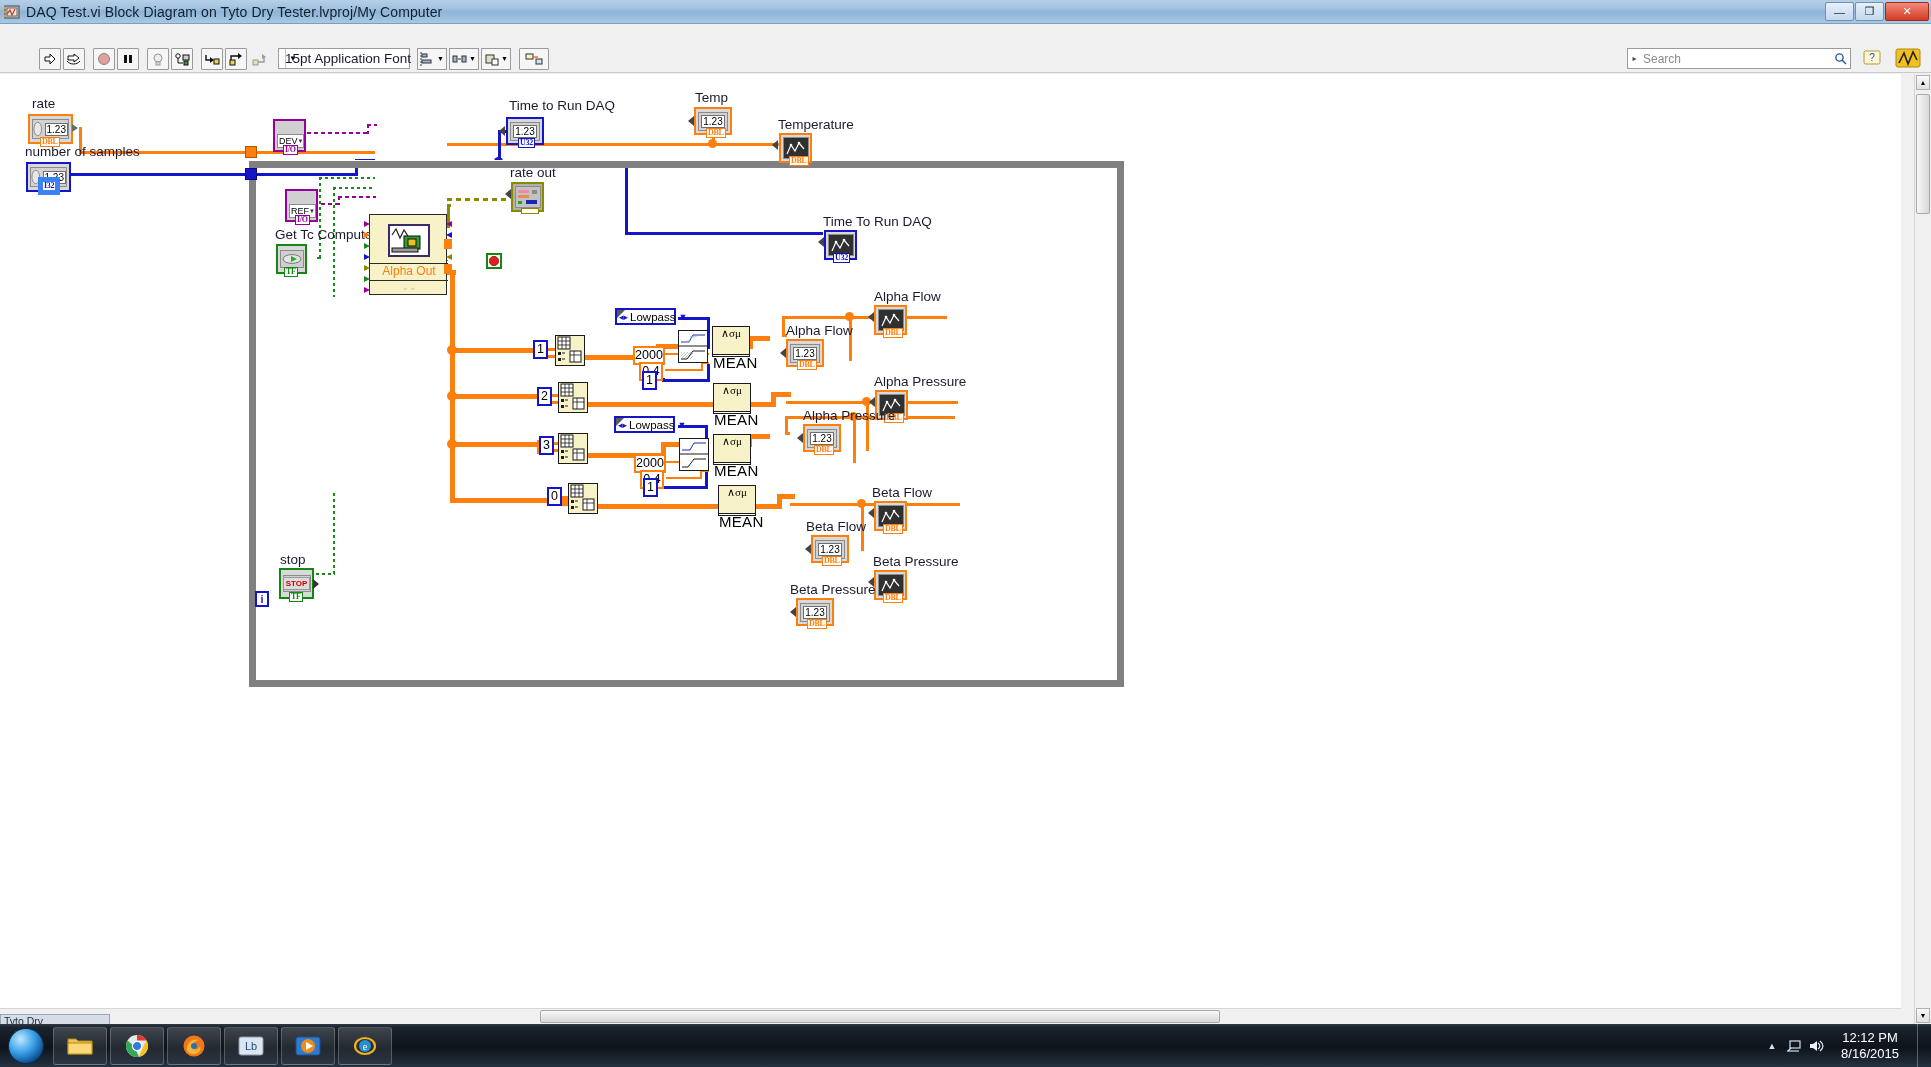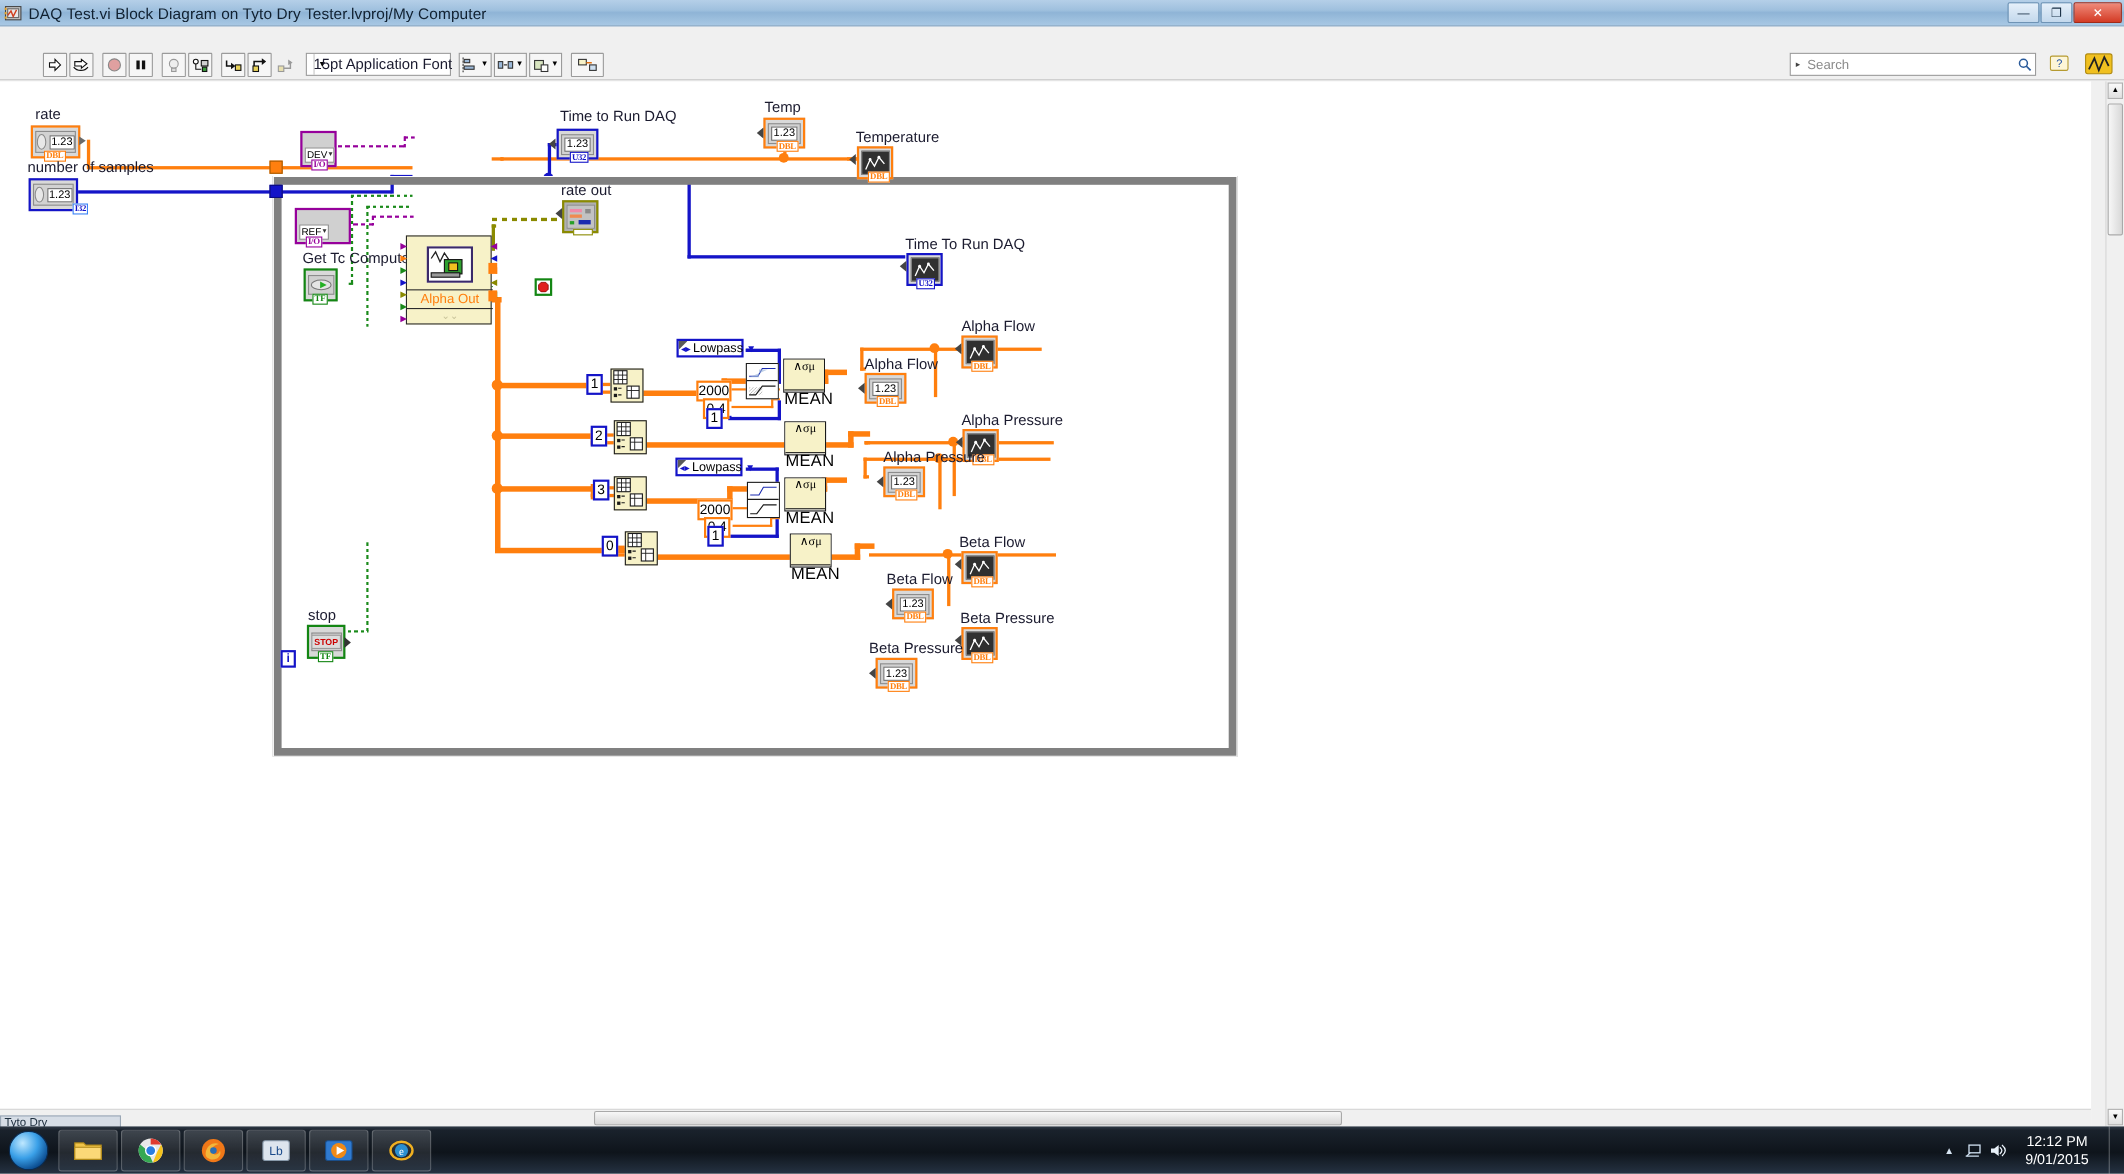--- a/index.html
+++ b/index.html
@@ -591,32 +591,32 @@
     <div class="arrowhead right" style="left:72px; top:50px; border-left-color:#6a6a6a; border-top-width:4px; border-bottom-width:4px; border-left-width:6px;"></div>
 
     <div class="lbl" style="left:25px; top:70px;">number of samples</div>
     <div class="term blue" style="left:26px; top:88px; width:45px; height:30px;">
       <div class="inner" style="width:37px; height:20px;">
         <svg width="11" height="16" viewBox="0 0 11 16" style="margin-right:1px;">
           <ellipse cx="5" cy="8" rx="4" ry="7" fill="#e8e8e8" stroke="#8a8a8a"></ellipse>
         </svg>
         <span style="font-size:10px;border:1px solid #6e6e6e;background:#fff;padding:0 1px;line-height:11px;">1.23</span>
       </div>
-      <span class="typetag" style="left:10px; bottom:-5px; color:#1414c8; border:1px solid #3b82f6;margin-left:28px;">I32</span>
+      <span class="typetag" style="left:10px; bottom:-5px; color:#1414c8; border:5px solid #3b82f6;">I32</span>
     </div>
 
     <div class="term purple" style="left:273px; top:45px; width:33px; height:33px; background:#d0d0d0;">
       <div class="inner" style="width:27px; height:14px; position:absolute; left:2px; top:13px; background:#fff; font-size:9px; justify-content:space-between; padding:0 1px;">
         <span style="font-size:9px;">DEV</span>
         <span style="font-size:6px; color:#333;">▼</span>
       </div>
       <span class="typetag" style="left:8px; bottom:-5px; color:#96009b; border:1px solid #96009b;">I/O</span>
     </div>
 
-    <div class="term purple" style="left:268px; top:115px; width:51px; height:33px; background:#d0d0d0;text-align:right;">
+    <div class="term purple" style="left:285px; top:115px; width:33px; height:33px; background:#d0d0d0;text-align:right;">
       <div class="inner" style="width:27px; height:14px; position:absolute; left:2px; top:13px; background:#fff; font-size:9px; justify-content:space-between; padding:0 1px;">
         <span style="font-size:9px;">REF</span>
         <span style="font-size:6px; color:#333;">▼</span>
       </div>
       <span class="typetag" style="left:8px; bottom:-5px; color:#96009b; border:1px solid #96009b;">I/O</span>
     </div>
 
     <div class="lbl" style="left:275px; top:153px;">Get Tc Computer</div>
     <div class="term green" style="left:276px; top:170px; width:31px; height:30px;">
       <div class="inner" style="width:24px; height:18px; background:#cfcfcf;">
@@ -1045,17 +1045,17 @@
     </div>
     <div class="tray-icon">
       <svg width="16" height="14" viewBox="0 0 16 14">
         <path d="M2 5 h3 l4 -3 v10 l-4 -3 H2 Z" fill="#e8f0f8"></path>
         <path d="M10 4 C12.5 6 12.5 8 10 10" stroke="#e8f0f8" fill="none" stroke-width="1.2"></path>
         <path d="M12 2 C16 5.5 16 8.5 12 12" stroke="#e8f0f8" fill="none" stroke-width="1.2"></path>
       </svg>
     </div>
     <div id="clock">
       <div>12:12 PM</div>
-      <div>9/01/2015</div>
+      <div>8/16/2015</div>
     </div>
     <div id="showdesktop"></div>
   </div>
 </div>
 
 </body></html>

